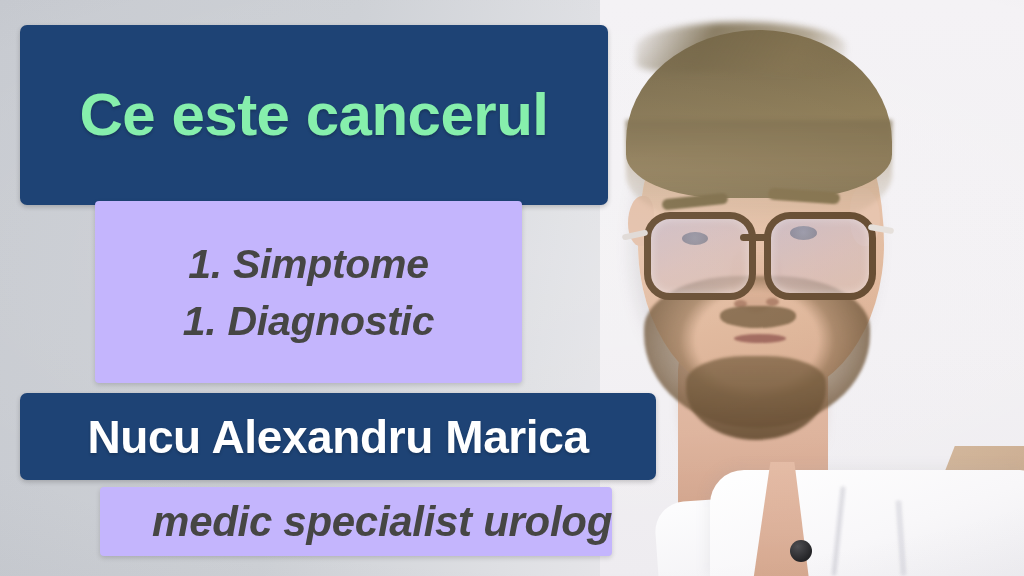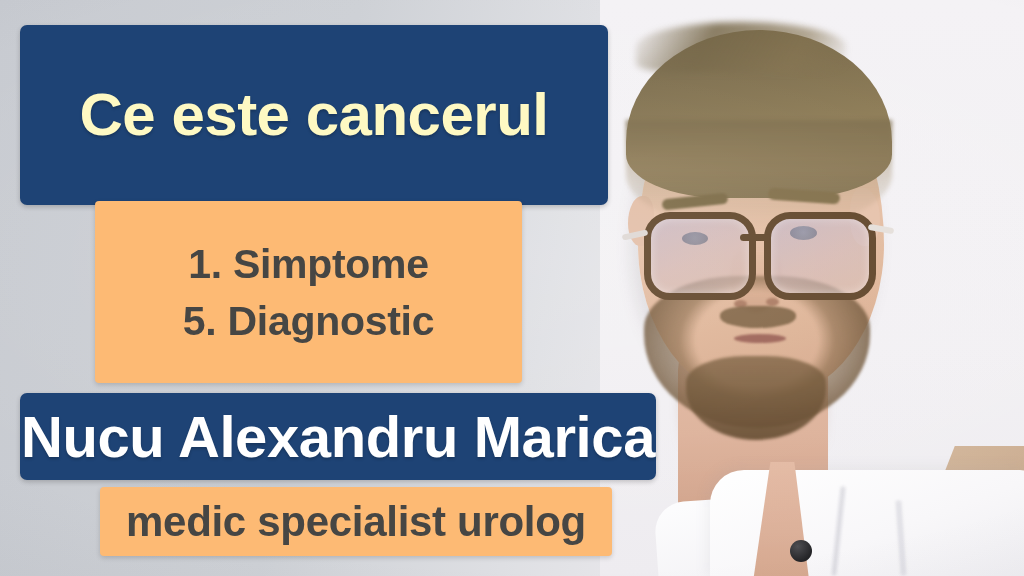--- a/index.html
+++ b/index.html
@@ -102,39 +102,39 @@
     background:rgba(190,190,200,.38);border-radius:4px;transform:rotate(-4deg);filter:blur(1.6px);}
   .mic{position:absolute;left:190px;top:540px;width:22px;height:22px;
     background:radial-gradient(circle at 35% 30%,#4e4e52 0%,#242427 70%);border-radius:50%;}
   .shoulder-tan{position:absolute;left:296px;top:446px;width:210px;height:150px;
     background:linear-gradient(140deg,#d3b79c 0%,#c9aa8d 60%,#bb9b7e 100%);
     clip-path:polygon(28% 0%,100% 0%,100% 100%,0% 100%);filter:blur(.6px);}
 
   
   .box{position:absolute;box-sizing:border-box;}
   .navy{background:#1e4375;border-radius:7px;box-shadow:0 2px 5px rgba(0,0,0,.20);}
-  .gold{background:#fdba74;border-radius:4px;box-shadow:0 2px 5px rgba(0,0,0,.16);}
+  .gold{background:#c4b5fd;border-radius:4px;box-shadow:0 2px 5px rgba(0,0,0,.16);font-style:italic;}
 
   #title-box{left:20px;top:25px;width:588px;height:180px;
     display:flex;flex-direction:column;align-items:center;justify-content:center;}
-  #title-box .line{color:#fef9c3;font-weight:bold;font-size:60px;line-height:1.12;
+  #title-box .line{color:#86efac;font-weight:bold;font-size:60px;line-height:1.12;
     letter-spacing:-.5px;white-space:nowrap;text-shadow:0 2px 3px rgba(0,0,0,.22);}
 
   #list-box{left:95px;top:201px;width:427px;height:182px;
     display:flex;flex-direction:column;align-items:center;justify-content:center;padding-top:2px;}
   #list-box .line{color:#464644;font-weight:bold;font-size:41px;line-height:1.39;
     letter-spacing:-.3px;white-space:nowrap;}
 
   #name-box{left:20px;top:393px;width:636px;height:87px;
     display:flex;align-items:center;justify-content:center;}
-  #name-box .line{color:#fff;font-weight:bold;font-size:58px;line-height:1;
+  #name-box .line{color:#fff;font-weight:bold;font-size:46px;line-height:1;
     letter-spacing:-.4px;white-space:nowrap;text-shadow:0 2px 3px rgba(0,0,0,.20);}
 
   #role-box{left:100px;top:487px;width:512px;height:69px;
-    display:flex;align-items:center;justify-content:center;}
+    display:flex;align-items:center;justify-content:flex-end;}
   #role-box .line{color:#464644;font-weight:bold;font-size:42px;line-height:1;
     letter-spacing:-.3px;white-space:nowrap;}
 </style>
 </head>
 <body>
 
 <div id="stage">
 
   <div class="bg-left"></div>
   <div class="bg-right"></div>
@@ -178,21 +178,21 @@
   </div>
 
   <div class="bg-vign"></div>
 
   <div class="box navy" id="title-box">
     <div class="line">Ce este cancerul</div>
   </div>
 
   <div class="box gold" id="list-box">
     <div class="line">1. Simptome</div>
-    <div class="line">5. Diagnostic</div>
+    <div class="line">1. Diagnostic</div>
   </div>
 
   <div class="box navy" id="name-box">
     <div class="line">Nucu Alexandru Marica</div>
   </div>
 
   <div class="box gold" id="role-box">
     <div class="line">medic specialist urolog</div>
   </div>
 

